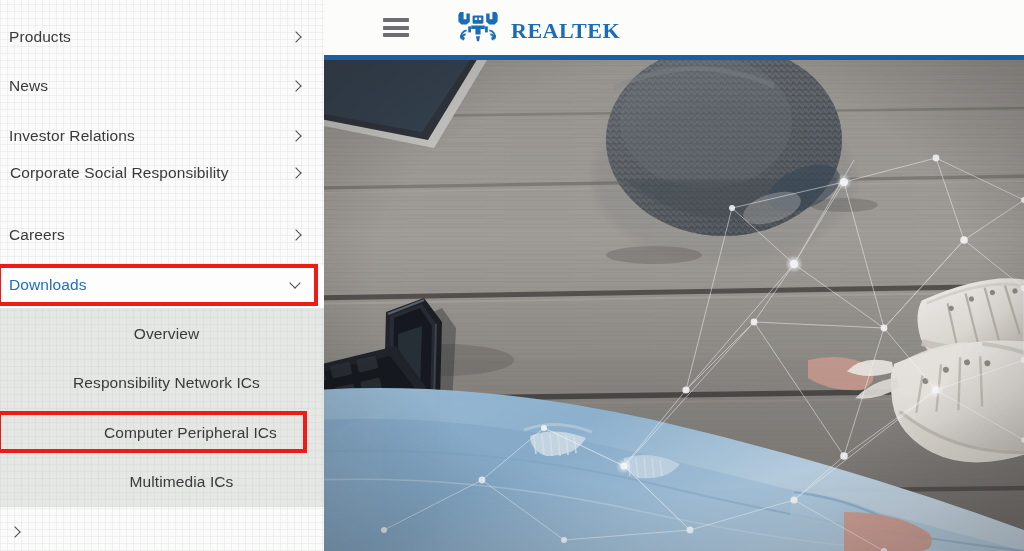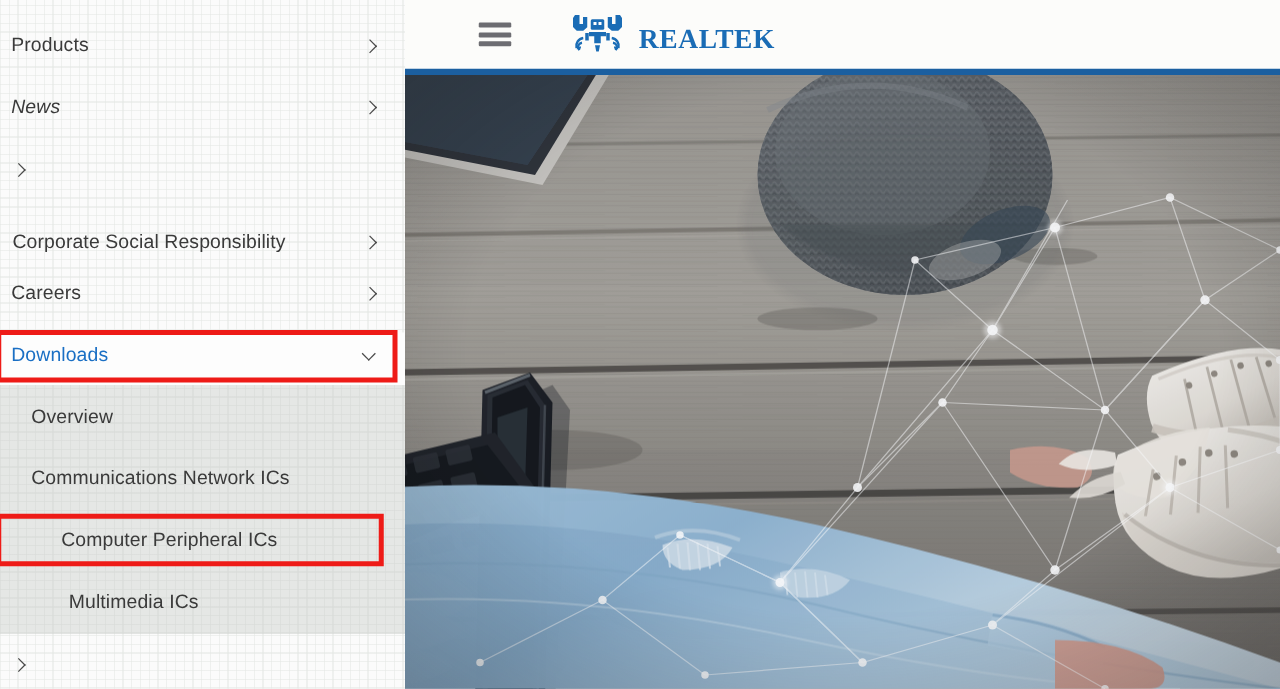--- a/index.html
+++ b/index.html
@@ -89,27 +89,28 @@
     width: 324px;
     height: 199px;
     background-color: #e5e7e5;
     background-image:
       repeating-linear-gradient(0deg, rgba(216,219,216,0.6) 0px, rgba(216,219,216,0.6) 1px, transparent 1px, transparent 7px),
       repeating-linear-gradient(90deg, rgba(216,219,216,0.6) 0px, rgba(216,219,216,0.6) 1px, transparent 1px, transparent 7px);
   }
 
   .sub-item {
     position: absolute;
-    left: 16px;
+    left: 0;
     width: 324px;
     height: 50px;
     display: flex;
     align-items: center;
     box-sizing: border-box;
     padding-left: 9px;
+    justify-content: center;
   }
   .sub-label {
     font-size: 15.5px;
     color: #3a3a3a;
     letter-spacing: 0.1px;
     white-space: nowrap;
   }
 
   
   #downloads-row-bg {
@@ -574,50 +575,51 @@
   <nav id="sidebar">
 
     <div id="submenu-block"></div>
     <div id="downloads-row-bg"></div>
 
     <div class="nav-item" style="top:12px;">
       <span class="nav-label">Products</span>
       <span class="chev"></span>
     </div>
 
-    <div class="nav-item" style="top:61px;font-style:italic;">
+    <div class="nav-item" style="top:61px;">
       <span class="nav-label">News</span>
       <span class="chev"></span>
     </div>
 
     <div class="nav-item" style="top:111px;">
+      <span class="nav-label">Investor Relations</span>
       <span class="chev"></span>
     </div>
 
-    <div class="nav-item" style="top:169px;padding-left:10px;">
+    <div class="nav-item" style="top:148px;padding-left:10px;">
       <span class="nav-label">Corporate Social Responsibility</span>
       <span class="chev"></span>
     </div>
 
     <div class="nav-item" style="top:210px;">
       <span class="nav-label">Careers</span>
       <span class="chev"></span>
     </div>
 
     <div class="nav-item" style="top:260px;">
       <span class="nav-label blue">Downloads</span>
       <span class="chev down"></span>
     </div>
 
     <div class="sub-item" style="top:309px;">
       <span class="sub-label">Overview</span>
     </div>
 
     <div class="sub-item" style="top:358px;">
-      <span class="sub-label">Communications Network ICs</span>
+      <span class="sub-label">Responsibility Network ICs</span>
     </div>
 
     <div class="sub-item" style="top:408px;margin-left:24px;">
       <span class="sub-label">Computer Peripheral ICs</span>
     </div>
 
     <div class="sub-item" style="top:457px;padding-left:39px;">
       <span class="sub-label">Multimedia ICs</span>
     </div>
 

